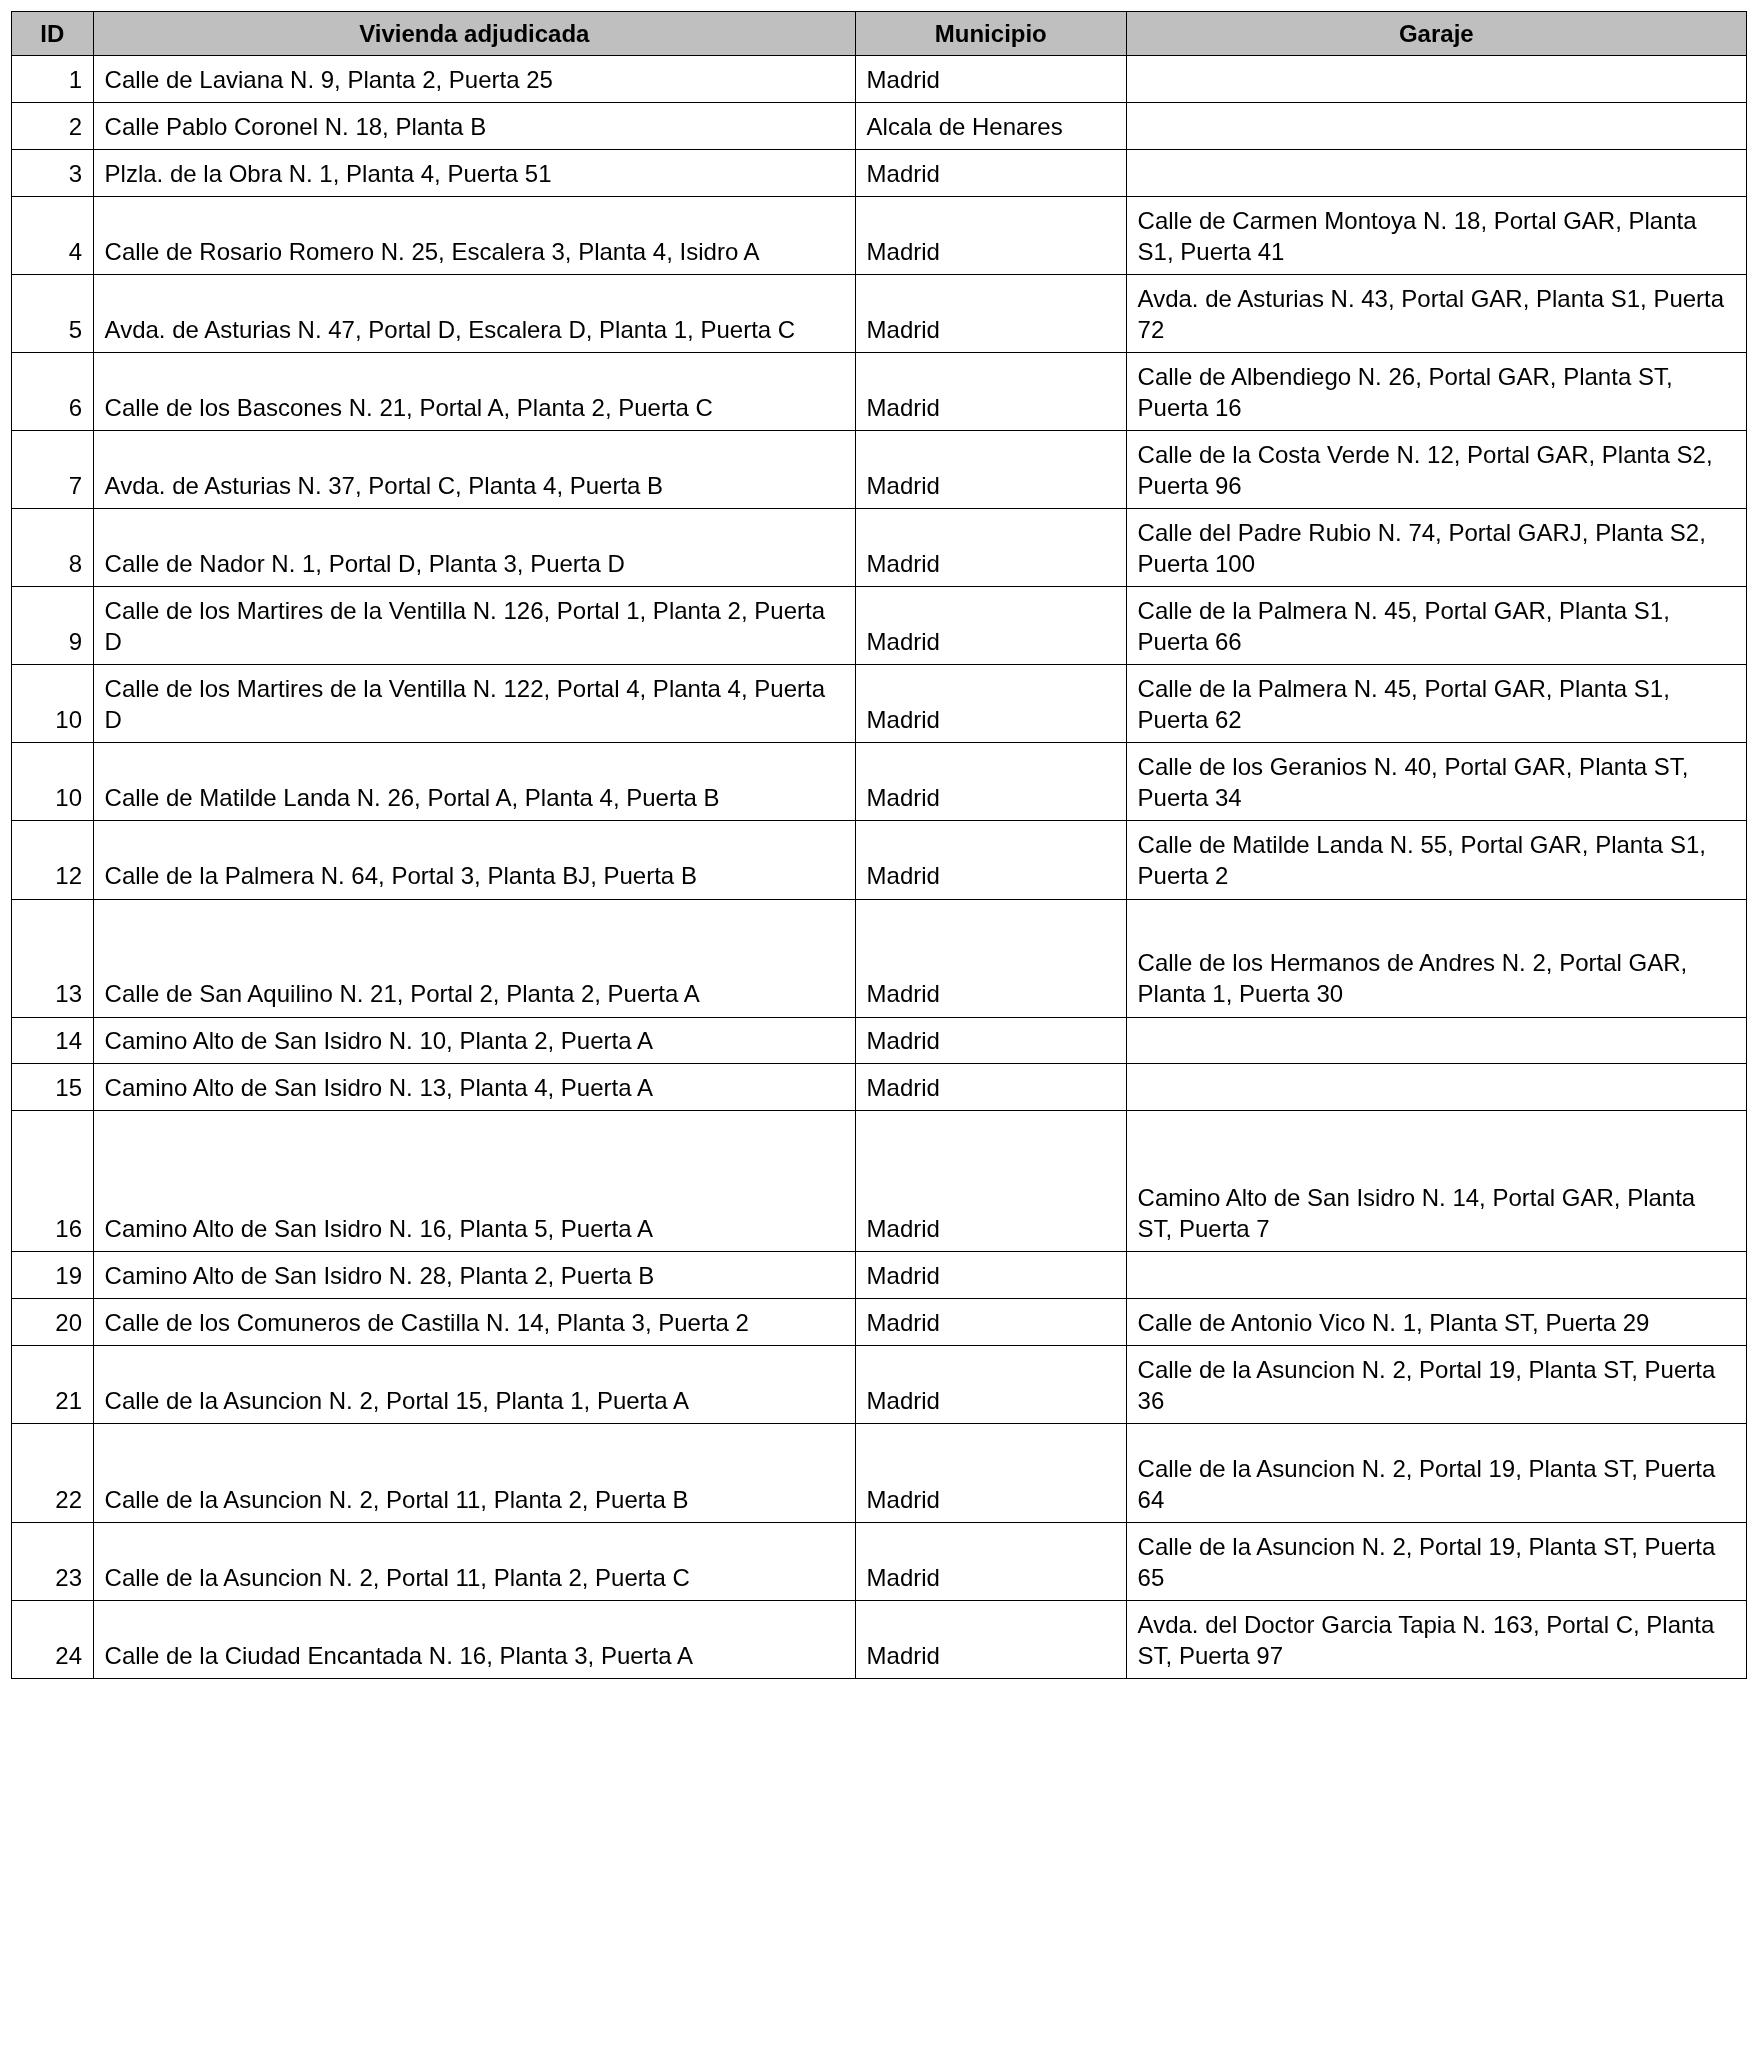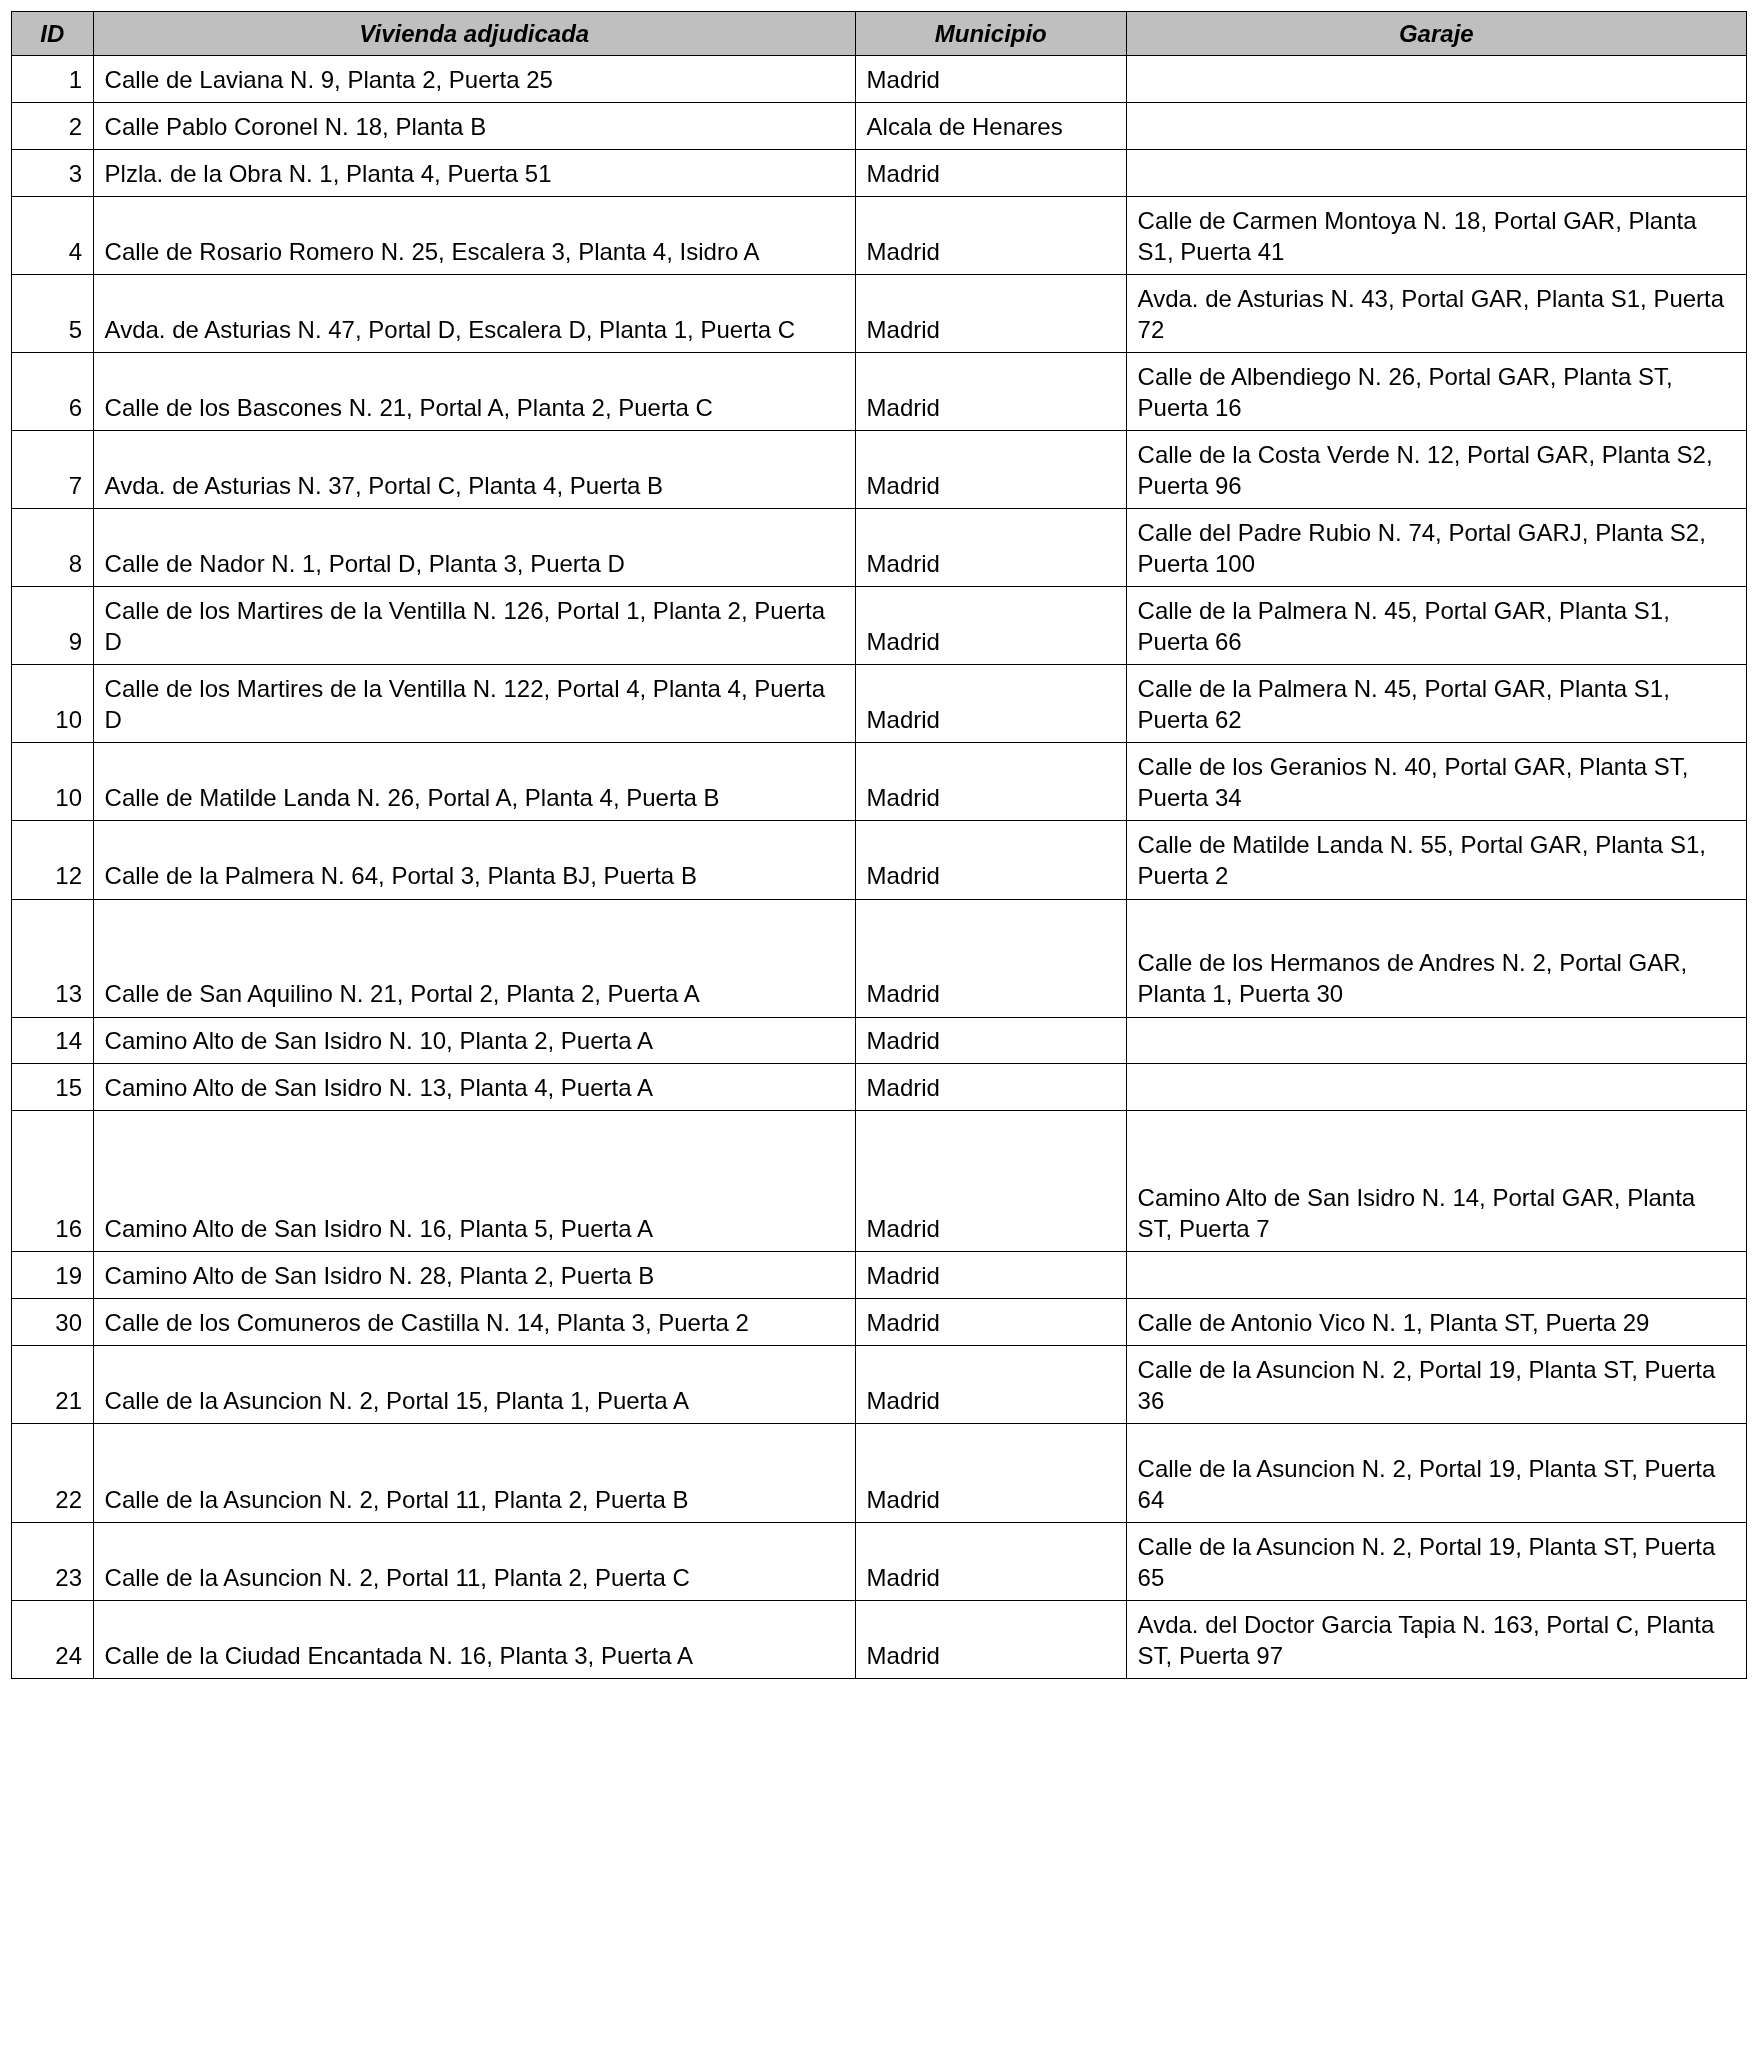--- a/index.html
+++ b/index.html
@@ -30,21 +30,20 @@
     padding: 7.7px 10.8px 7px 10.8px;
     word-wrap: break-word;
   }
   table.adjudication-table th {
     background: #BFBFBF;
     font-weight: bold;
     text-align: center;
     vertical-align: middle;
     padding-top: 6.2px;
     padding-bottom: 6.2px;
-    font-style: italic;
   }
   col.col-id        { width: 82px; }
   col.col-vivienda  { width: 762px; }
   col.col-municipio { width: 271px; }
   col.col-garaje    { width: 620px; }
 
   td.cell-id {
     text-align: right;
     padding-right: 12.4px;
   }
@@ -173,21 +172,21 @@
         <td class="cell-municipio">Madrid</td>
         <td class="cell-garaje">Camino Alto de San Isidro N. 14, Portal GAR, Planta ST, Puerta 7</td>
       </tr>
       <tr>
         <td class="cell-id">19</td>
         <td class="cell-vivienda">Camino Alto de San Isidro N. 28, Planta 2, Puerta B</td>
         <td class="cell-municipio">Madrid</td>
         <td class="cell-garaje"></td>
       </tr>
       <tr>
-        <td class="cell-id">30</td>
+        <td class="cell-id">20</td>
         <td class="cell-vivienda">Calle de los Comuneros de Castilla N. 14, Planta 3, Puerta 2</td>
         <td class="cell-municipio">Madrid</td>
         <td class="cell-garaje">Calle de Antonio Vico N. 1, Planta ST, Puerta 29</td>
       </tr>
       <tr>
         <td class="cell-id">21</td>
         <td class="cell-vivienda">Calle de la Asuncion N. 2, Portal 15, Planta 1, Puerta A</td>
         <td class="cell-municipio">Madrid</td>
         <td class="cell-garaje">Calle de la Asuncion N. 2, Portal 19, Planta ST, Puerta 36</td>
       </tr>

